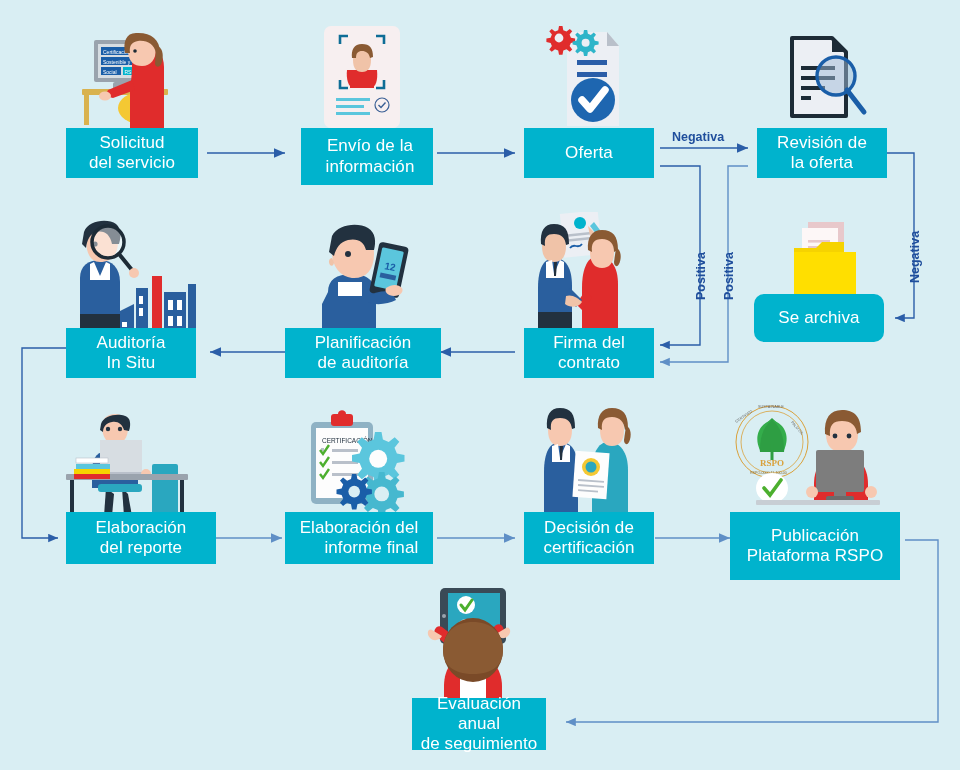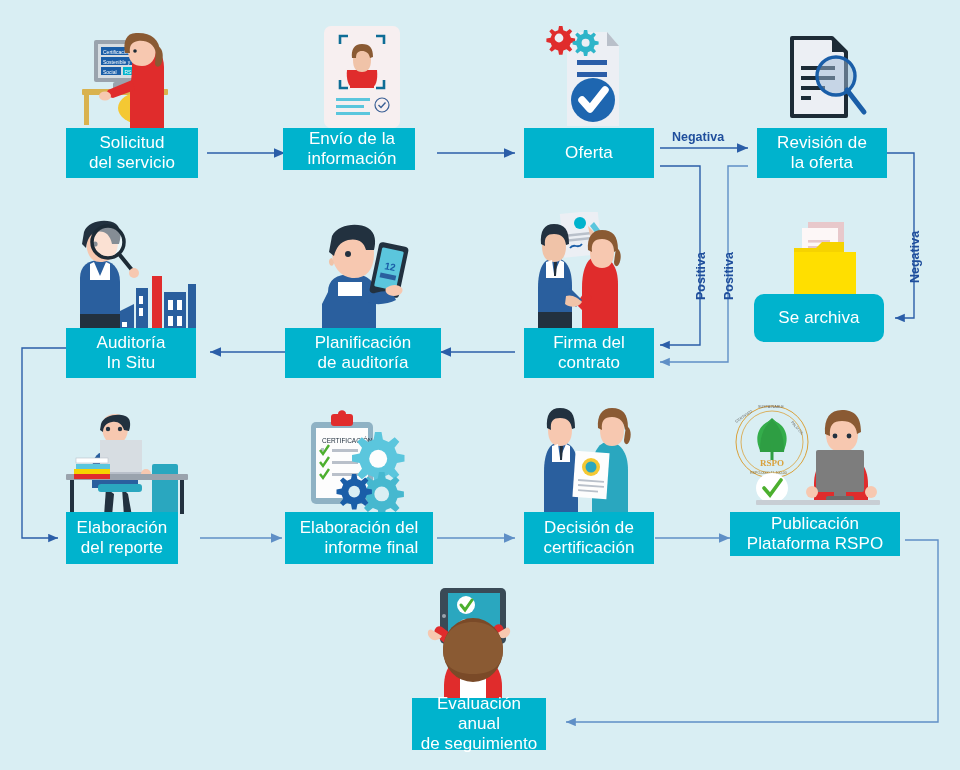--- a/index.html
+++ b/index.html
@@ -152,21 +152,21 @@
       <rect x="30" y="48" width="24" height="14" fill="#e02c2c"></rect>
       <path d="M33,34 C33,28 36,24 42,24 C48,24 51,28 51,34 C51,42 48,46 42,46 C36,46 33,42 33,34 z" fill="#f0c3a8"></path>
       <path d="M42,18 C34,18 31,24 32,32 L36,32 C36,27 38,25 42,25 C46,25 49,27 50,32 L53,31 C53,22 50,18 42,18 z" fill="#8a5a33"></path>
       <path d="M36,44 L42,52 L48,44 L52,46 L52,62 L32,62 L32,46 z" fill="#e02c2c"></path>
       <rect x="16" y="72" width="34" height="3" fill="#5bc6dd"></rect>
       <rect x="16" y="79" width="28" height="3" fill="#5bc6dd"></rect>
       <rect x="16" y="86" width="34" height="3" fill="#5bc6dd"></rect>
       <circle cx="62" cy="79" r="7" fill="none" stroke="#3a5f95" stroke-width="1.2"></circle>
       <path d="M58.5,79 L61,81.5 L65.5,76.5" stroke="#3a5f95" stroke-width="1.4" fill="none"></path>
     </svg>
-    <div class="box" style="left:283px;top:128px;width:132px;height:42px;padding-left:12px;">
+    <div class="box" style="left:301px;top:128px;width:132px;height:57px;padding-left:12px;">
       <div>
         <div>Envío de la</div>
         <div>información</div>
       </div>
     </div>
   </div>
 
   <div class="node">
     <svg class="art" style="left:545px;top:18px;" width="84" height="112" viewBox="0 0 84 112">
       <path d="M22,14 L62,14 L74,28 L74,108 L22,108 z" fill="#eceff4"></path>
@@ -344,21 +344,21 @@
 
       <rect x="6" y="62" width="122" height="6" rx="1" fill="#9aa3ad"></rect>
       <rect x="10" y="68" width="4" height="34" fill="#22313f"></rect>
       <rect x="120" y="68" width="4" height="34" fill="#22313f"></rect>
 
       <rect x="16" y="52" width="34" height="5" fill="#5bc6dd"></rect>
       <rect x="14" y="57" width="36" height="5" fill="#f6d300"></rect>
       <rect x="16" y="46" width="32" height="5" fill="#ffffff" stroke="#b9c0ca" stroke-width="0.6"></rect>
       <rect x="14" y="62" width="36" height="5" fill="#e02c2c"></rect>
     </svg>
-    <div class="box" style="left:66px;top:512px;width:112px;height:52px;">
+    <div class="box" style="left:66px;top:512px;width:150px;height:52px;">
       <div>
         <div>Elaboración</div>
         <div>del reporte</div>
       </div>
     </div>
   </div>
 
   <div class="node">
     <svg class="art" style="left:305px;top:410px;" width="116" height="106" viewBox="0 0 116 106">
       <rect x="6" y="12" width="62" height="82" rx="5" fill="#8fb2c4"></rect>
@@ -453,21 +453,21 @@
       <circle cx="107" cy="32" r="2.4" fill="#22313f"></circle>
       <circle cx="121" cy="32" r="2.4" fill="#22313f"></circle>
 
       <rect x="88" y="46" width="48" height="42" rx="2" fill="#7d7d7d"></rect>
       <rect x="106" y="86" width="12" height="8" fill="#7d7d7d"></rect>
       <rect x="98" y="92" width="28" height="5" rx="2" fill="#6b6b6b"></rect>
       <circle cx="84" cy="88" r="6" fill="#f7c8b0"></circle>
       <circle cx="143" cy="88" r="6" fill="#f7c8b0"></circle>
       <rect x="28" y="96" width="124" height="5" rx="1" fill="#c8ced4"></rect>
     </svg>
-    <div class="box" style="left:730px;top:512px;width:170px;height:44px;">
+    <div class="box" style="left:730px;top:512px;width:170px;height:68px;">
       <div>
         <div>Publicación</div>
         <div>Plataforma RSPO</div>
       </div>
     </div>
   </div>
 
   <div class="node">
     <svg class="art" style="left:418px;top:588px;" width="120" height="118" viewBox="0 0 120 118">
 

